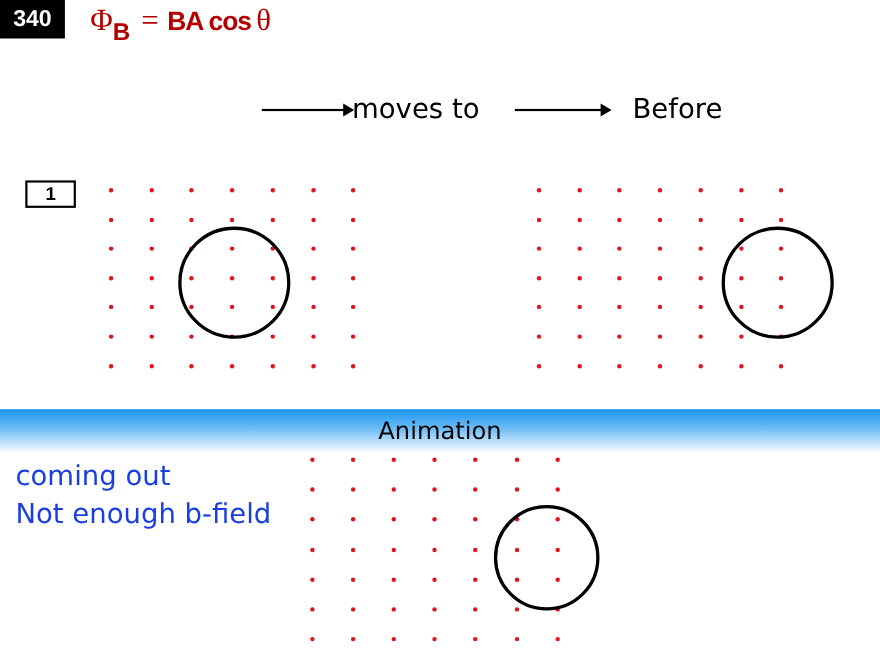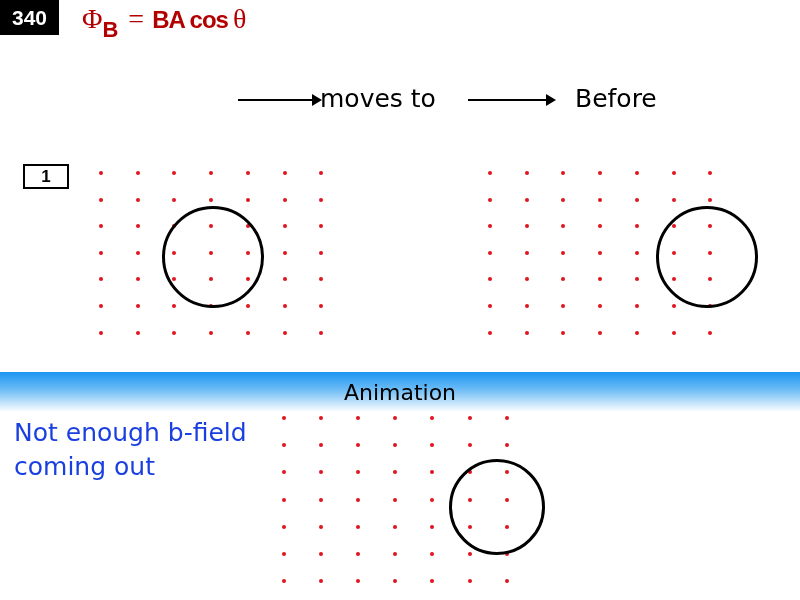--- a/index.html
+++ b/index.html
@@ -229,17 +229,17 @@
   </div>
 
 <div id="loop-before" class="loop" style="left: 162px; top: 206px; width: 102px; height: 102px;"></div>
 <div id="loop-after" class="loop" style="left: 656px; top: 206px; width: 102px; height: 102px;"></div>
 
 <div class="anim-bar">
   <span>Animation</span>
 </div>
 
 <div class="note">
+  <div>coming out</div>
   <div>Not enough b-field</div>
-  <div>coming out</div>
 </div>
 
 <div id="loop-anim" class="loop" style="left: 449px; top: 459px; width: 96px; height: 96px;"></div>
 
 </body></html>

